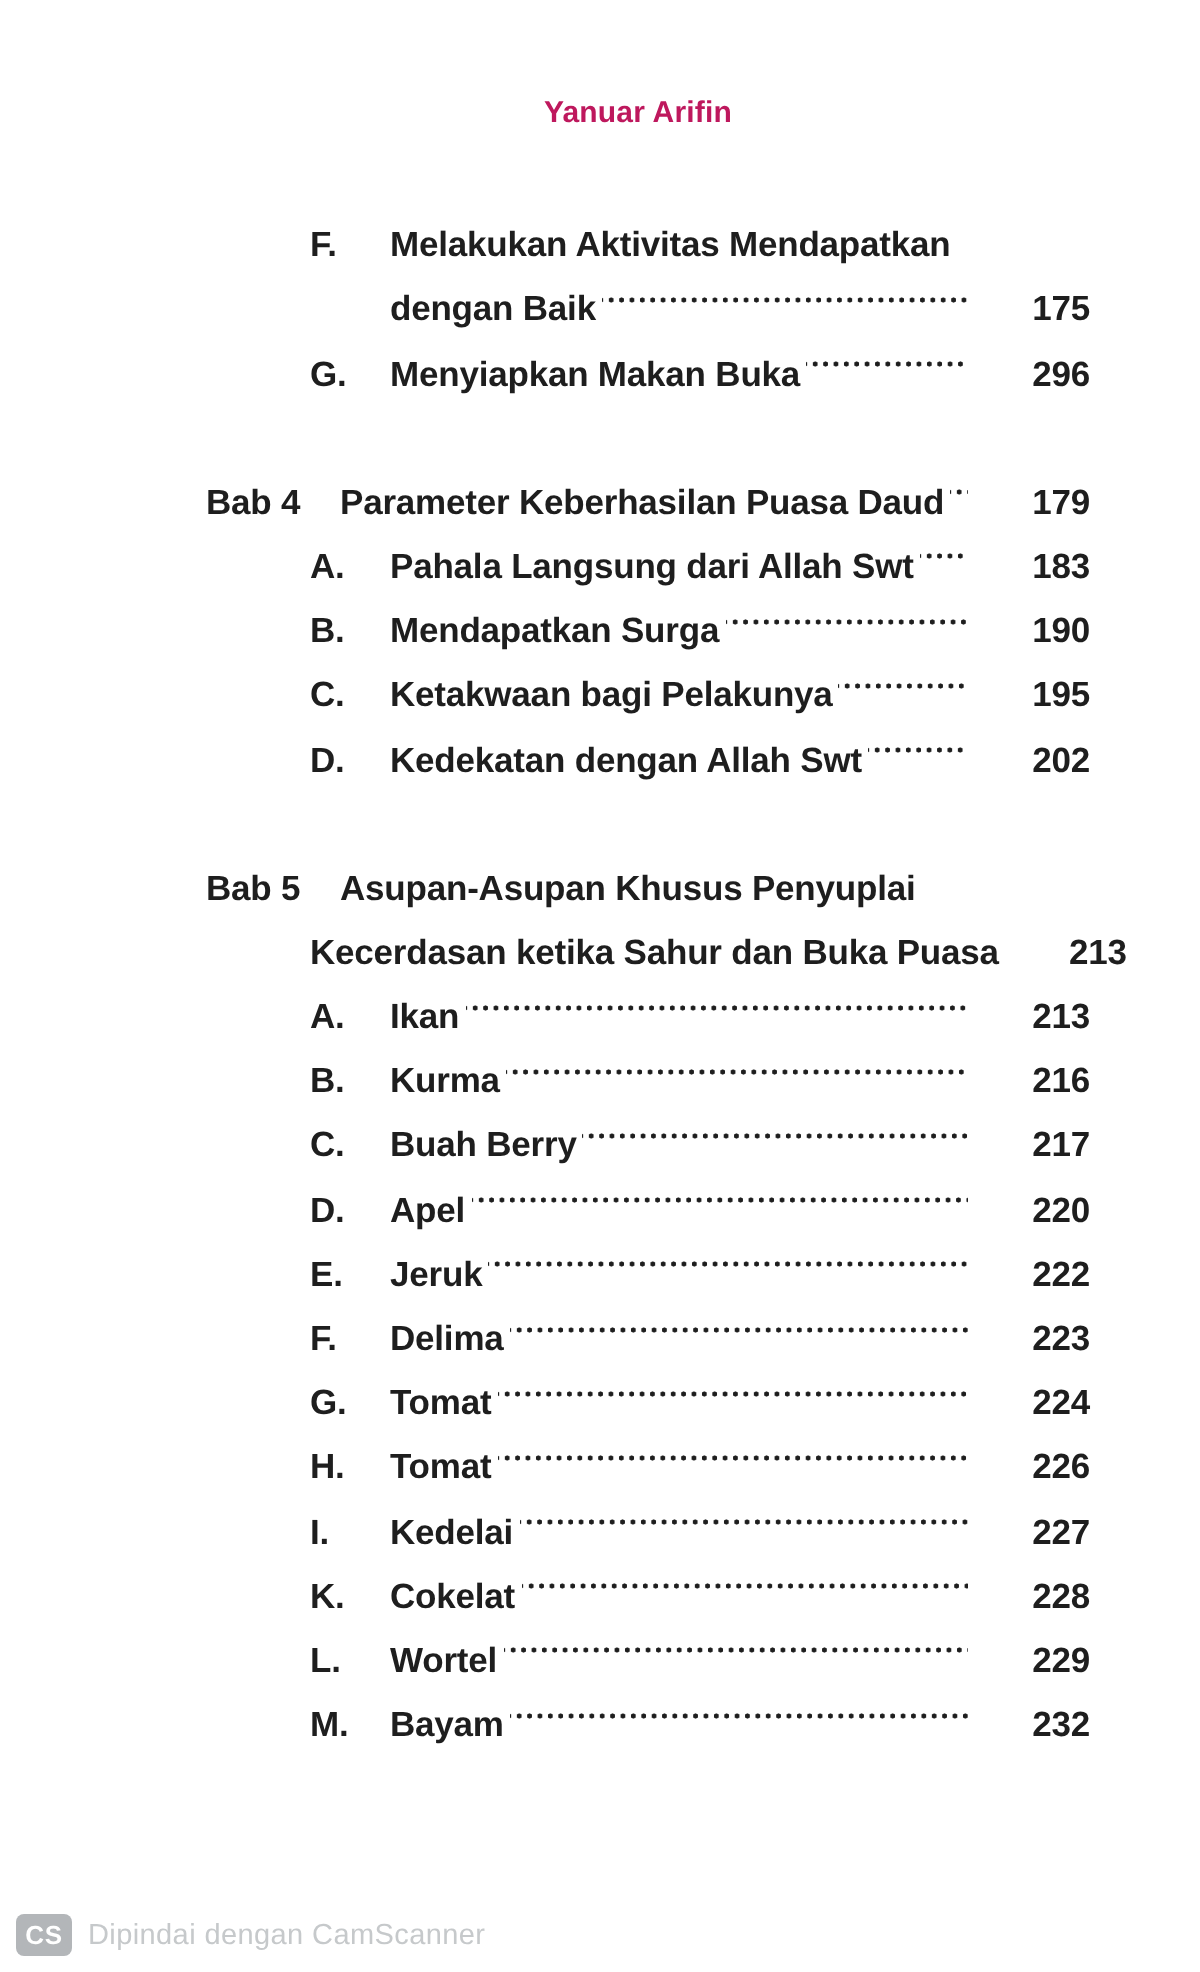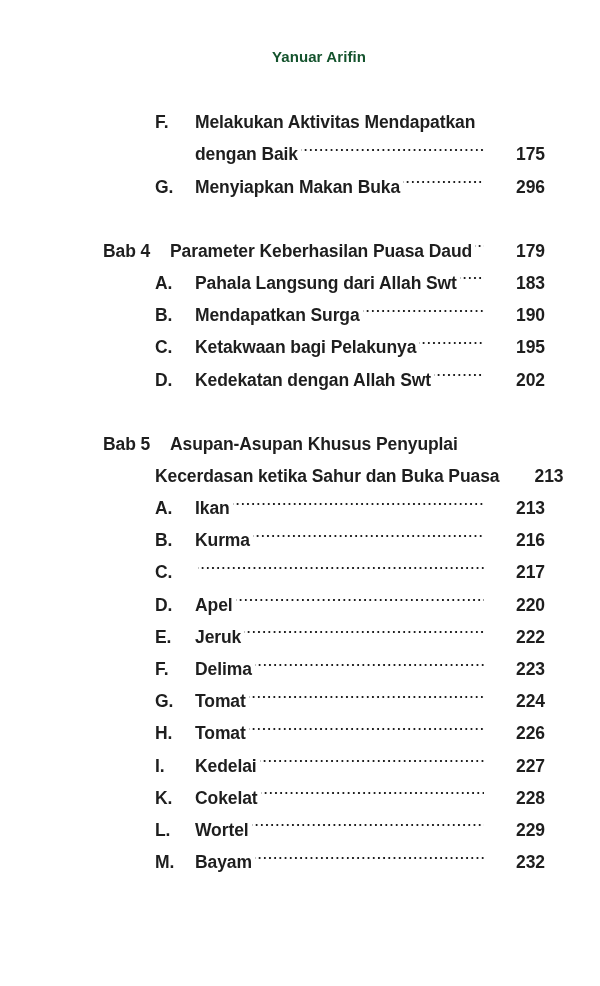--- a/index.html
+++ b/index.html
@@ -21,21 +21,21 @@
   }
   .header{
     position:absolute;
     top:48px;left:0;right:0;
     box-sizing:border-box;
     padding-left:38px;
     text-align:center;
     font-size:15px;
     font-weight:600;
     letter-spacing:0.1px;
-    color:#14532d;
+    color:#be185d;
   }
   .toc{
     position:absolute;
     top:96px;
     left:88px;
     right:55px;
   }
   .row{
     display:flex;
     align-items:baseline;
@@ -168,20 +168,21 @@
         <span class="pagenum">213</span>
       </div>
       <div class="row item">
         <span class="letter">B.</span>
         <span class="title">Kurma</span>
         <span class="leader"></span>
         <span class="pagenum">216</span>
       </div>
       <div class="row item">
         <span class="letter">C.</span>
+        <span class="title">Buah Berry</span>
         <span class="leader"></span>
         <span class="pagenum">217</span>
       </div>
       <div class="row item">
         <span class="letter">D.</span>
         <span class="title">Apel</span>
         <span class="leader"></span>
         <span class="pagenum">220</span>
       </div>
       <div class="row item">
@@ -227,13 +228,17 @@
         <span class="pagenum">229</span>
       </div>
       <div class="row item">
         <span class="letter">M.</span>
         <span class="title">Bayam</span>
         <span class="leader"></span>
         <span class="pagenum">232</span>
       </div>
     </div>
 
+  <div class="watermark">
+    <span class="wm-badge">CS</span>
+    <span class="wm-text">Dipindai dengan CamScanner</span>
+  </div>
 </div>
 
 </body></html>

